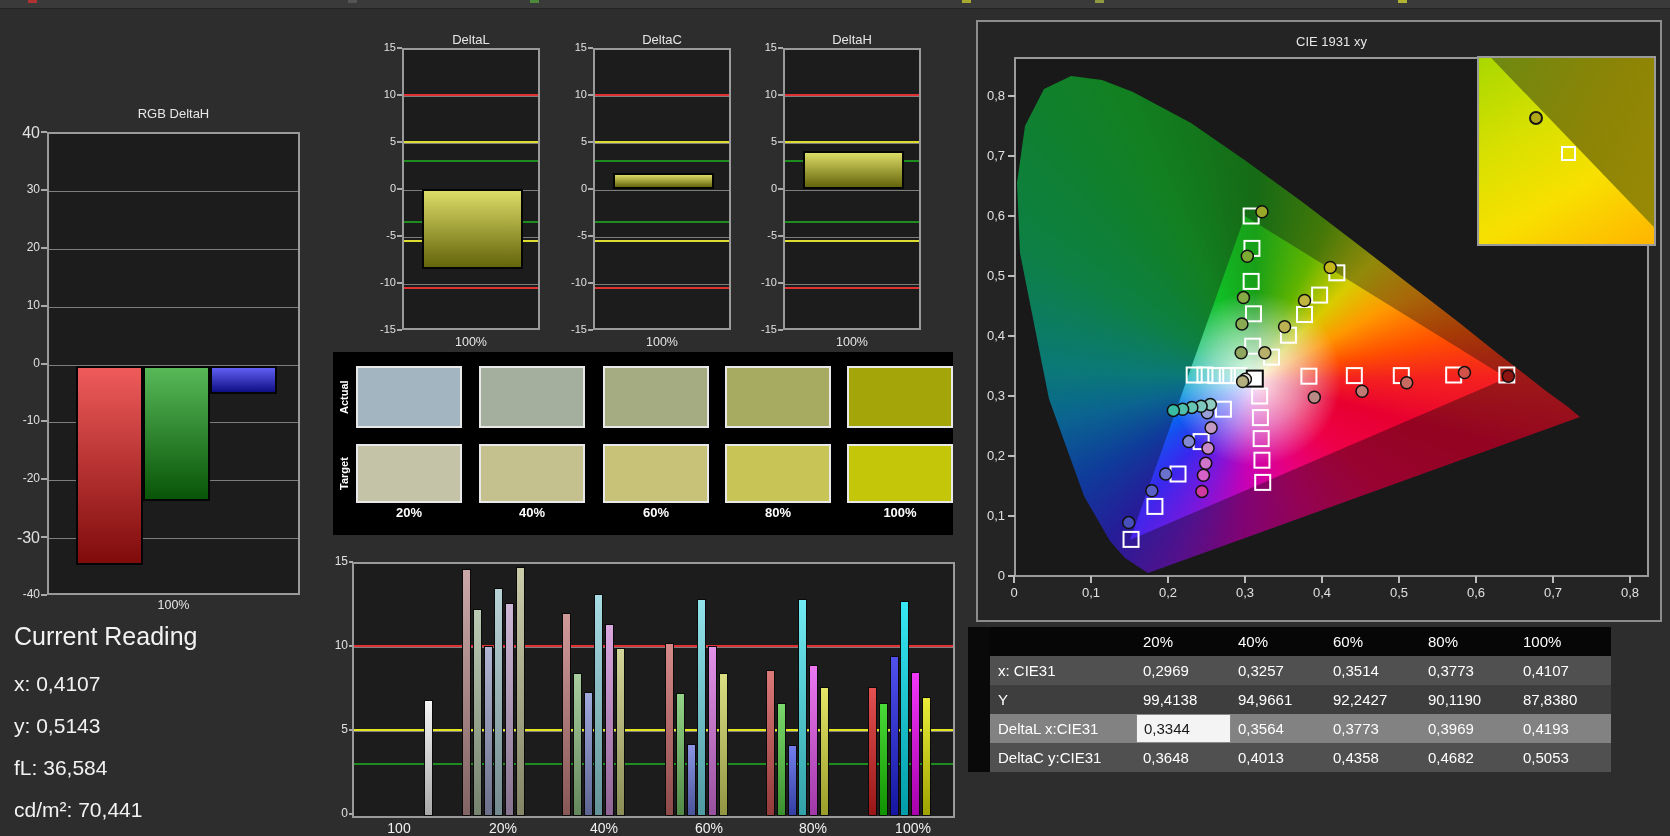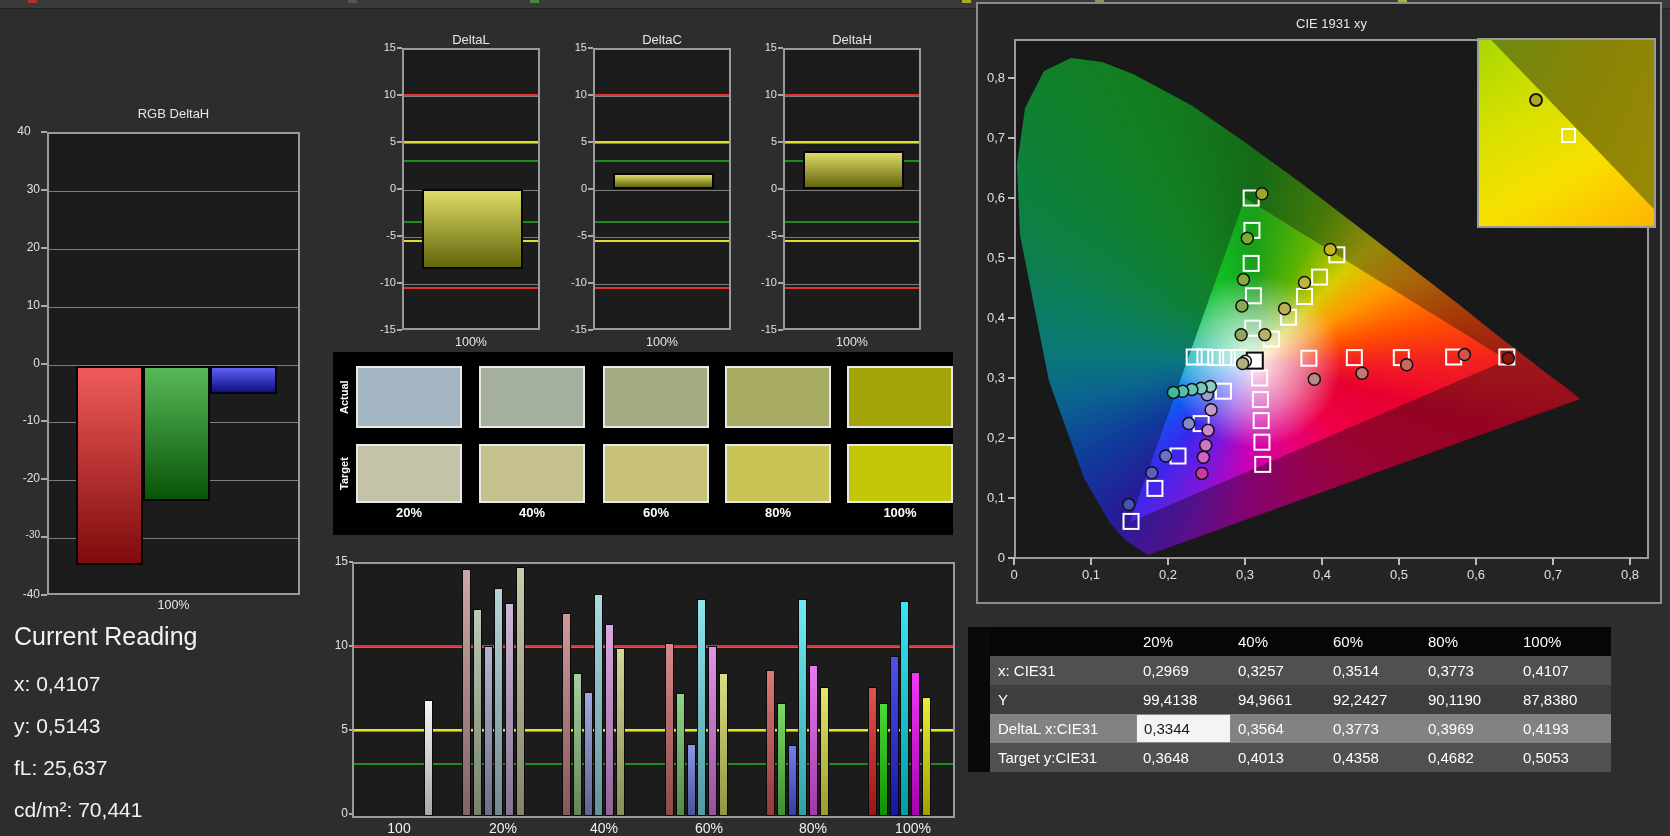--- a/index.html
+++ b/index.html
@@ -11,21 +11,21 @@
   #page-title{left:22px;top:18px;font-size:36px;font-weight:300;color:#f2f2f2;letter-spacing:.5px;}
   .chart{position:absolute;}
   .chart-title{position:absolute;text-align:center;font-size:13px;color:#e6e6e6;}
   .plot{position:absolute;background:#1c1c1c;border:2px solid #9a9a9a;box-sizing:border-box;}
   .xlabel{position:absolute;text-align:center;font-size:12.5px;color:#e6e6e6;}
   
   #swatch-panel{background:#000;}
   .rot-label{position:absolute;left:2px;width:18px;display:flex;align-items:center;justify-content:center;
              font-size:11px;font-weight:bold;color:#fff;writing-mode:vertical-rl;transform:rotate(180deg);}
   
-  #cie-panel{left:976px;top:2px;width:686px;height:602px;background:#242424;border:2px solid #8c8c8c;box-sizing:border-box;}
+  #cie-panel{left:976px;top:20px;width:686px;height:602px;background:#242424;border:2px solid #8c8c8c;box-sizing:border-box;}
   #cie-canvas{position:absolute;left:0;top:0;width:682px;height:598px;}
   #cie-plot-bg{position:absolute;left:37px;top:36px;width:633px;height:518px;background:#191919;}
   .cie-layer{position:absolute;left:0;top:0;width:682px;height:598px;}
   #cie-inset{position:absolute;left:499px;top:34px;width:179px;height:190px;border:2px solid #9a9a9a;box-sizing:border-box;overflow:hidden;}
   .inset-layer{position:absolute;left:0;top:0;right:0;bottom:0;}
   #inset-circle{position:absolute;left:50px;top:53px;width:14px;height:14px;border-radius:50%;
                 background:#b0a818;border:2px solid #151515;box-sizing:border-box;}
   #inset-square{position:absolute;left:82px;top:88px;width:15px;height:15px;border:2px solid #fff;box-sizing:border-box;}
   
   #current-reading{left:14px;top:612px;width:300px;}
@@ -64,35 +64,35 @@
         <div style="position: absolute; left: 0px; right: 0px; top: 172.625px; height: 1px; background: rgb(125, 125, 125);"></div>
         <div style="position: absolute; left: 0px; right: 0px; top: 230.5px; height: 1px; background: rgb(125, 125, 125);"></div>
         <div style="position: absolute; left: 0px; right: 0px; top: 288.375px; height: 1px; background: rgb(125, 125, 125);"></div>
         <div style="position: absolute; left: 0px; right: 0px; top: 346.25px; height: 1px; background: rgb(125, 125, 125);"></div>
         <div style="position: absolute; left: 0px; right: 0px; top: 404.125px; height: 1px; background: rgb(125, 125, 125);"></div>
         <div style="position: absolute; left: 27px; width: 67px; top: 231.5px; height: 199.09px; border: 2px solid rgb(5, 5, 5); box-sizing: border-box; background-color: rgb(232, 20, 20); background-image: linear-gradient(rgba(255, 255, 255, 0.3), rgba(0, 0, 0, 0.45));"></div>
         <div style="position: absolute; left: 94px; width: 67px; top: 231.5px; height: 135.427px; border: 2px solid rgb(5, 5, 5); box-sizing: border-box; background-color: rgb(15, 154, 15); background-image: linear-gradient(rgba(255, 255, 255, 0.3), rgba(0, 0, 0, 0.45));"></div>
         <div style="position: absolute; left: 161px; width: 67px; top: 231.5px; height: 28.9375px; border: 2px solid rgb(5, 5, 5); box-sizing: border-box; background-color: rgb(26, 26, 240); background-image: linear-gradient(rgba(255, 255, 255, 0.3), rgba(0, 0, 0, 0.45));"></div>
       </div>
     <div class="xlabel" style="left:39px;top:498px;width:253px;">100%</div>
-  <div style="position: absolute; left: 0px; width: 32px; top: 24px; text-align: center; font-size: 12px; color: rgb(224, 224, 224);">40</div>
+  <div style="position: absolute; left: 0px; width: 32px; top: 24px; text-align: right; font-size: 16px; color: rgb(224, 224, 224);">40</div>
       <div style="position: absolute; left: 33px; width: 6px; top: 31px; height: 2px; background: rgb(170, 170, 170);"></div>
       <div style="position: absolute; left: 0px; width: 32px; top: 81.875px; text-align: right; font-size: 12px; color: rgb(224, 224, 224);">30</div>
       <div style="position: absolute; left: 33px; width: 6px; top: 88.875px; height: 2px; background: rgb(170, 170, 170);"></div>
       <div style="position: absolute; left: 0px; width: 32px; top: 139.75px; text-align: right; font-size: 12px; color: rgb(224, 224, 224);">20</div>
       <div style="position: absolute; left: 33px; width: 6px; top: 146.75px; height: 2px; background: rgb(170, 170, 170);"></div>
       <div style="position: absolute; left: 0px; width: 32px; top: 197.625px; text-align: right; font-size: 12px; color: rgb(224, 224, 224);">10</div>
       <div style="position: absolute; left: 33px; width: 6px; top: 204.625px; height: 2px; background: rgb(170, 170, 170);"></div>
       <div style="position: absolute; left: 0px; width: 32px; top: 255.5px; text-align: right; font-size: 12px; color: rgb(224, 224, 224);">0</div>
       <div style="position: absolute; left: 33px; width: 6px; top: 262.5px; height: 2px; background: rgb(170, 170, 170);"></div>
       <div style="position: absolute; left: 0px; width: 32px; top: 313.375px; text-align: right; font-size: 12px; color: rgb(224, 224, 224);">-10</div>
       <div style="position: absolute; left: 33px; width: 6px; top: 320.375px; height: 2px; background: rgb(170, 170, 170);"></div>
       <div style="position: absolute; left: 0px; width: 32px; top: 371.25px; text-align: right; font-size: 12px; color: rgb(224, 224, 224);">-20</div>
       <div style="position: absolute; left: 33px; width: 6px; top: 378.25px; height: 2px; background: rgb(170, 170, 170);"></div>
-      <div style="position: absolute; left: 0px; width: 32px; top: 429.125px; text-align: right; font-size: 10px; color: rgb(224, 224, 224);">-30</div>
+      <div style="position: absolute; left: 0px; width: 32px; top: 429.125px; text-align: right; font-size: 16px; color: rgb(224, 224, 224);">-30</div>
       <div style="position: absolute; left: 33px; width: 6px; top: 436.125px; height: 2px; background: rgb(170, 170, 170);"></div>
       <div style="position: absolute; left: 0px; width: 32px; top: 487px; text-align: right; font-size: 12px; color: rgb(224, 224, 224);">-40</div>
       <div style="position: absolute; left: 33px; width: 6px; top: 494px; height: 2px; background: rgb(170, 170, 170);"></div>
     </div>
 
   <div class="chart delta-chart" id="delta-0" style="left:360px;top:20px;width:182px;height:330px;">
     <div class="chart-title" style="left:42px;top:12px;width:138px;">DeltaL</div>
     <div class="plot" style="left:42px;top:28px;width:138px;height:282px;">
         <div style="position: absolute; left: 0px; right: 0px; top: 46px; height: 1px; background: rgb(125, 125, 125);"></div>
         <div style="position: absolute; left: 0px; right: 0px; top: 93px; height: 1px; background: rgb(125, 125, 125);"></div>
@@ -377,21 +377,21 @@
         <div id="inset-circle"></div>
         <div id="inset-square"></div>
       </div>
     </div>
   </div>
 
   <div id="current-reading" class="abs">
     <div id="cr-heading">Current Reading</div>
     <div class="cr-line" style="top:60px;"><span>x:</span>&nbsp;<span>0,4107</span></div>
     <div class="cr-line" style="top:102px;"><span>y:</span>&nbsp;<span>0,5143</span></div>
-    <div class="cr-line" style="top:144px;"><span>fL:</span>&nbsp;<span>25,637</span></div>
+    <div class="cr-line" style="top:144px;"><span>fL:</span>&nbsp;<span>36,584</span></div>
     <div class="cr-line" style="top:186px;"><span>cd/m²:</span>&nbsp;<span>70,441</span></div>
   </div>
 
   <div id="cie-table" class="abs">
       <div class="trow thead">
         <div class="tc0"></div>
         <div class="tlabel"></div>
         <div class="tval">20%</div>
         <div class="tval">40%</div>
         <div class="tval">60%</div>
@@ -420,21 +420,21 @@
         <div class="tc0"></div>
         <div class="tlabel">DeltaL x:CIE31</div>
         <div class="tval sel-cell">0,3344</div>
         <div class="tval">0,3564</div>
         <div class="tval">0,3773</div>
         <div class="tval">0,3969</div>
         <div class="tval">0,4193</div>
       </div>
       <div class="trow row-dark-a">
         <div class="tc0"></div>
-        <div class="tlabel">Target y:CIE31</div>
+        <div class="tlabel">DeltaC y:CIE31</div>
         <div class="tval">0,3648</div>
         <div class="tval">0,4013</div>
         <div class="tval">0,4358</div>
         <div class="tval">0,4682</div>
         <div class="tval">0,5053</div>
       </div>
     </div>
 </div>
 
 </body></html>

